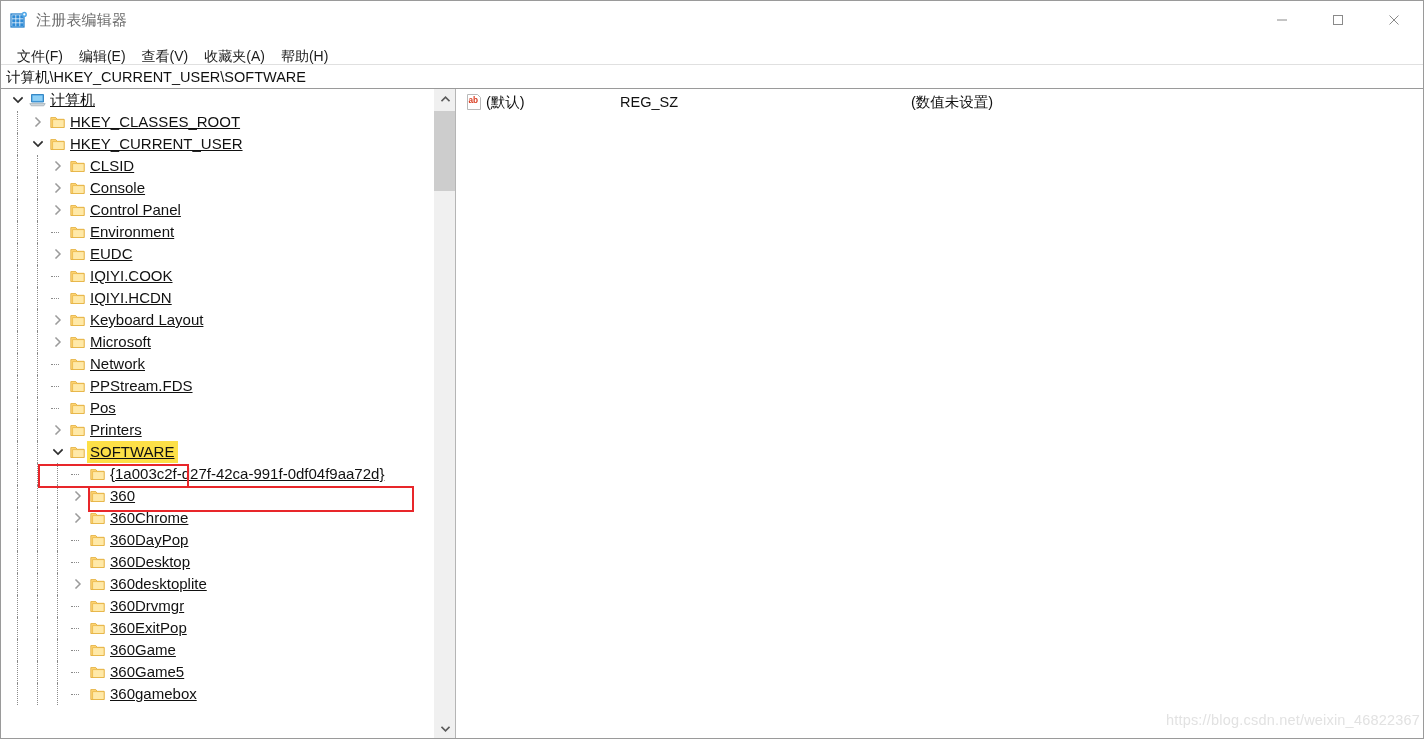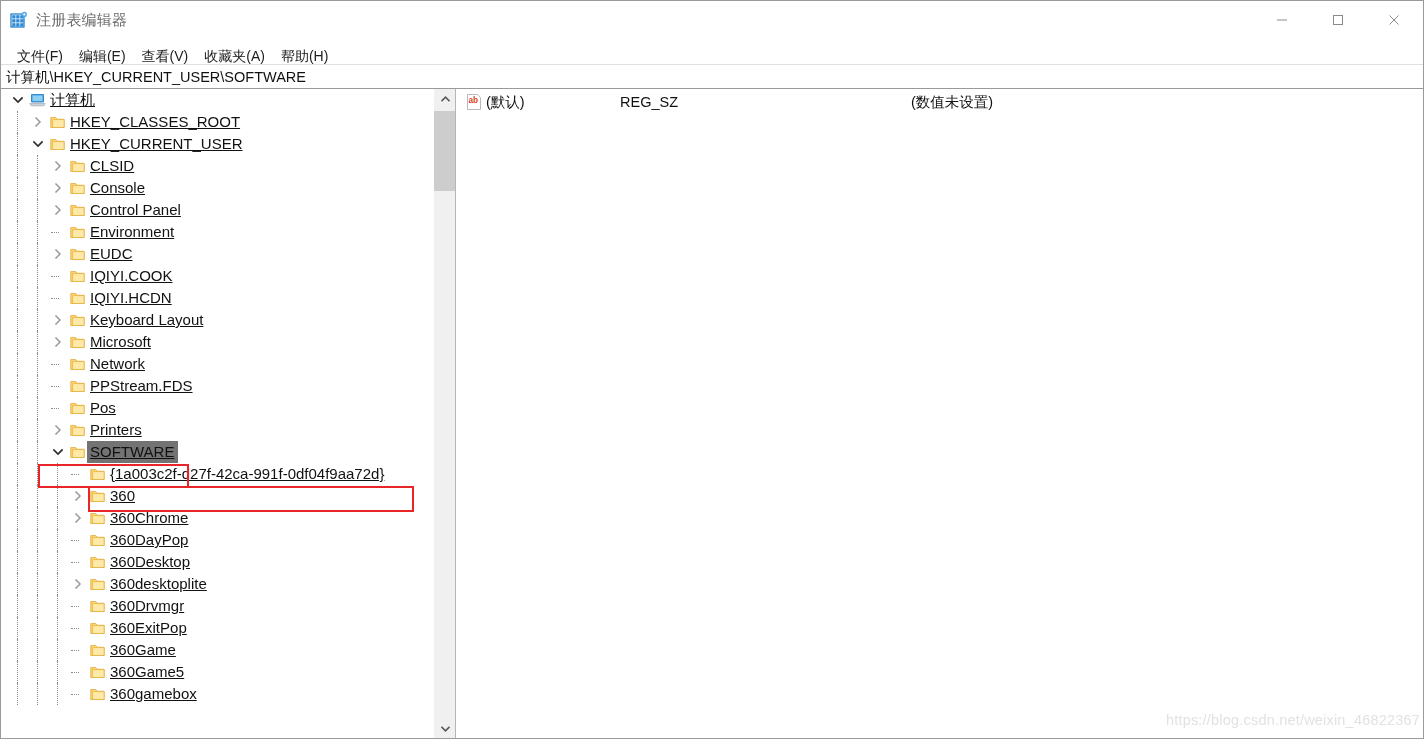--- a/index.html
+++ b/index.html
@@ -144,21 +144,21 @@
   }
   .tree-label {
     font-size: 15px;
     color: #111111;
     line-height: 22px;
     padding-left: 3px;
     padding-right: 4px;
     text-decoration: underline;
   }
   .tree-row.selected .tree-label {
-    background: #737373;
+    background: #fde047;
   }
   .chev {
     width: 20px;
     height: 22px;
     display: flex;
     align-items: center;
     justify-content: center;
     flex: 0 0 20px;
   }
   .folder {

